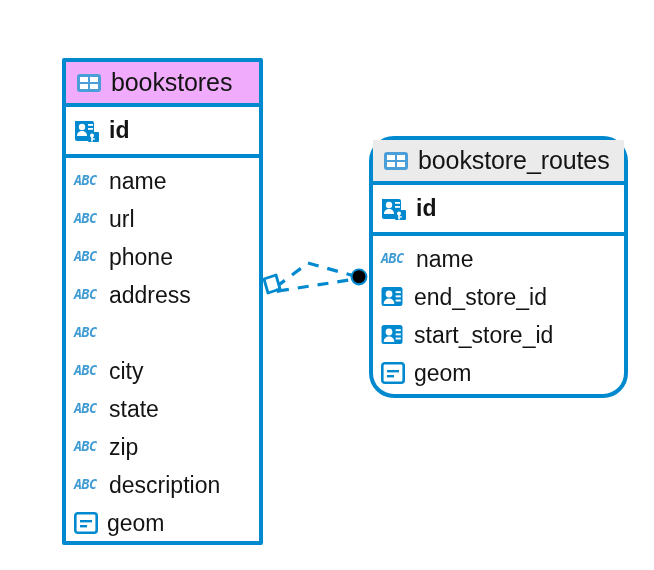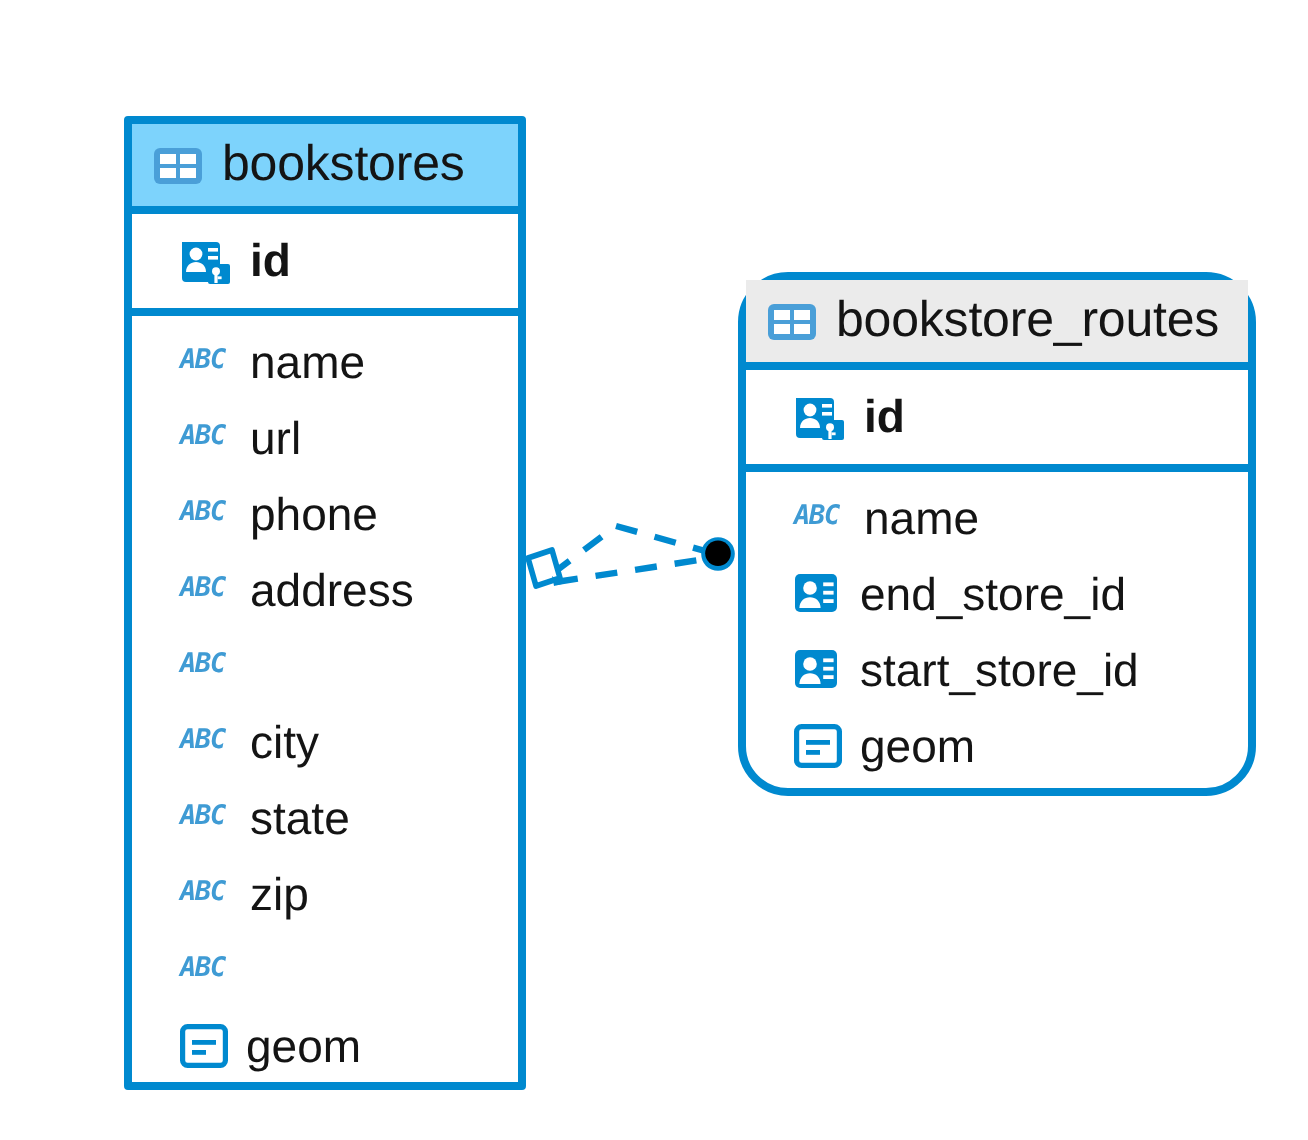--- a/index.html
+++ b/index.html
@@ -56,21 +56,21 @@
   .pk-block {
     border-bottom: 4px solid #0089cf;
   }
 
   .field-list { padding: 4px 0 6px 0; }
 
   .field-row {
     display: flex;
     align-items: center;
     height: 38px;
-    padding-left: 24px;
+    padding-left: 8px;
     box-sizing: border-box;
   }
   .pk-block .field-row { height: 47px; }
 
   .field-name {
     font-size: 23px;
     color: #141414;
     white-space: nowrap;
     margin-left: 9px;
   }
@@ -113,21 +113,21 @@
     pointer-events: none;
   }
 </style>
 </head>
 <body>
 
 <div id="canvas">
 
   <div class="entity" id="entity-0" style="left: 62px; top: 58px; width: 201px; height: 487px;">
 
-    <div class="entity-header selected" style="background: #7dd3fc;">
+    <div class="entity-header selected" style="background: #f0abfc;">
       <span class="icon">
         <svg width="26" height="20" viewBox="0 0 26 20">
           <rect x="1" y="1" width="24" height="18" rx="3" fill="#4a9fd8"></rect>
           <rect x="4" y="4" width="8" height="5" fill="#ffffff"></rect>
           <rect x="14" y="4" width="8" height="5" fill="#ffffff"></rect>
           <rect x="4" y="11" width="8" height="5" fill="#ffffff"></rect>
           <rect x="14" y="11" width="8" height="5" fill="#ffffff"></rect>
         </svg>
       </span>
       <span class="entity-title">bookstores</span>
@@ -206,20 +206,21 @@
         <span class="abc-icon">
           <span>ABC</span>
         </span>
         <span class="field-name">zip</span>
       </div>
 
       <div class="field-row">
         <span class="abc-icon">
           <span>ABC</span>
         </span>
+        <span class="field-name">description</span>
       </div>
 
       <div class="field-row">
         <span class="icon">
           <svg width="24" height="22" viewBox="0 0 24 22">
             <rect x="1.3" y="1.3" width="21.4" height="19.4" rx="2.5" fill="#ffffff" stroke="#0089cf" stroke-width="2.6"></rect>
             <rect x="6" y="8" width="12" height="2.4" fill="#0089cf"></rect>
             <rect x="6" y="13" width="7" height="2.4" fill="#0089cf"></rect>
           </svg>
         </span>

